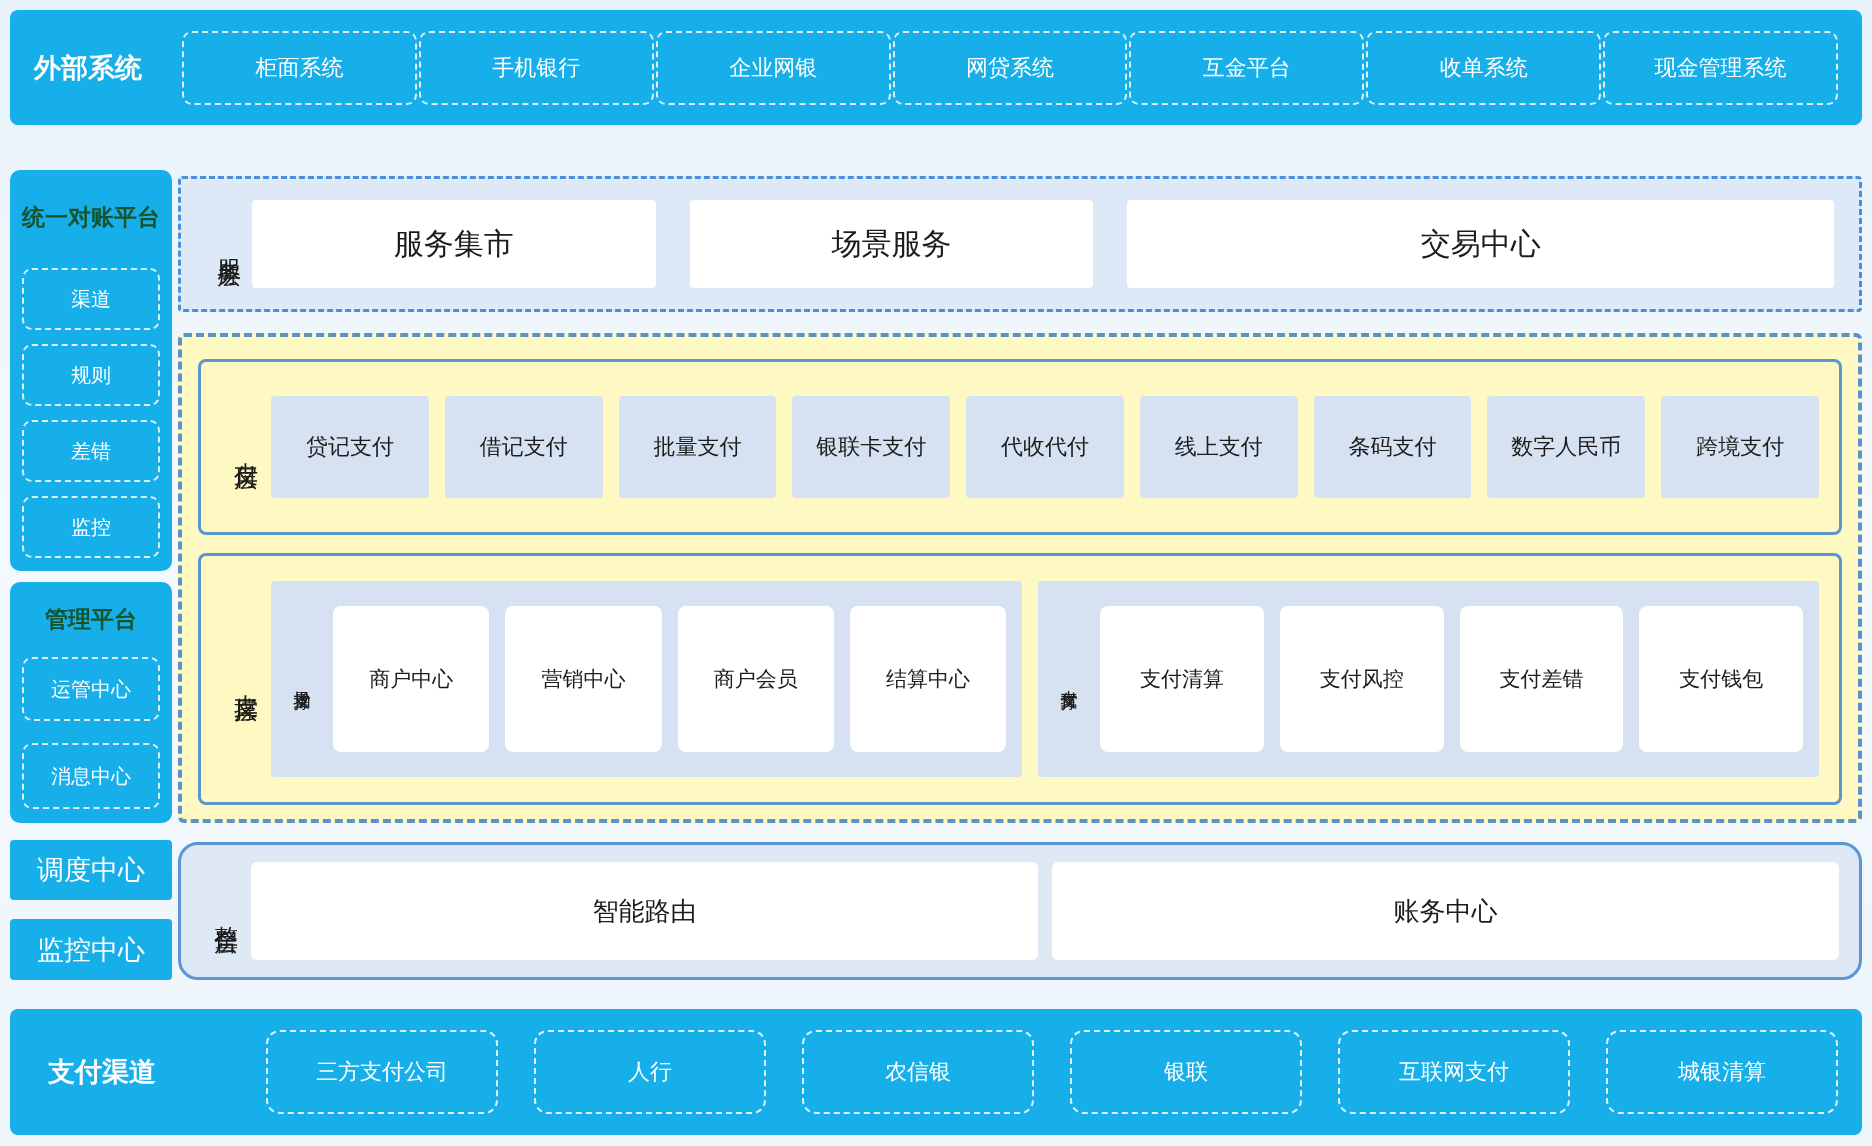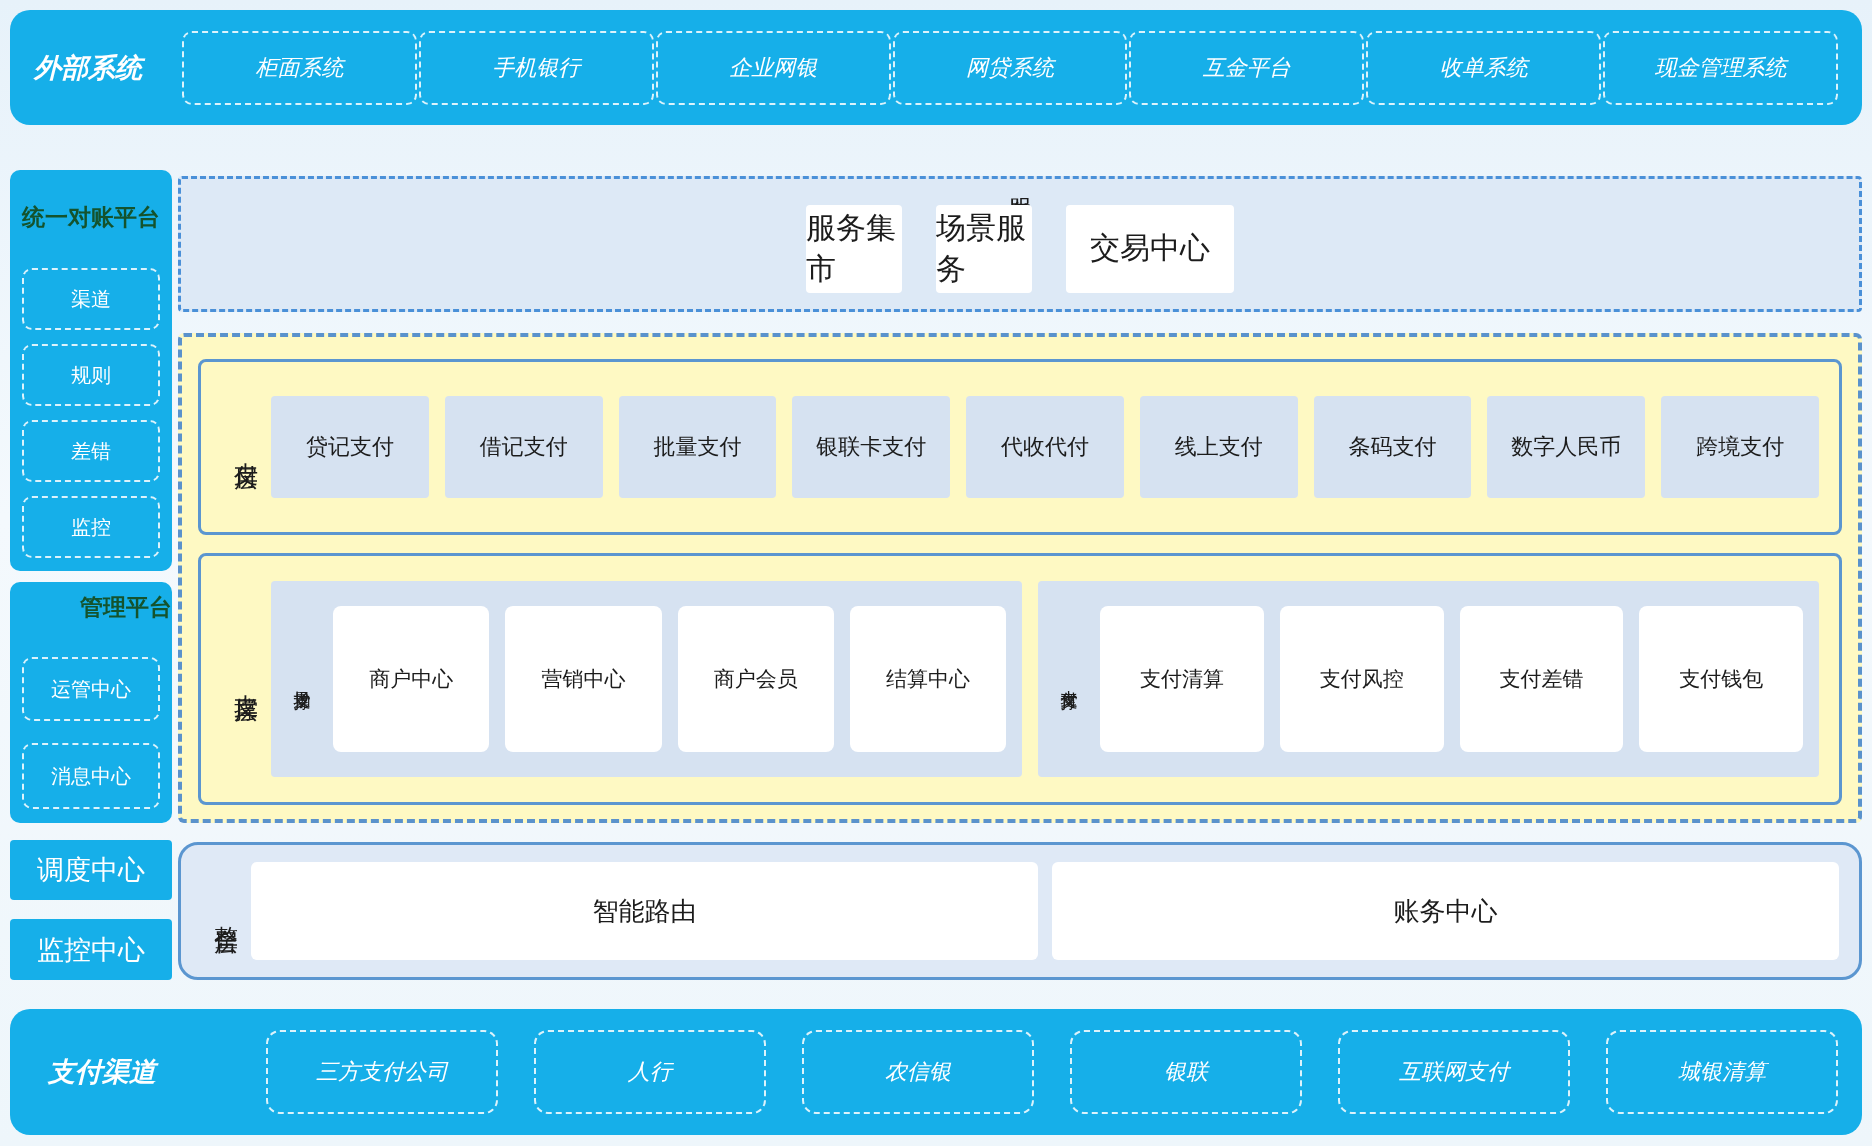--- a/index.html
+++ b/index.html
@@ -4,46 +4,46 @@
 <style>
   html,body{margin:0;padding:0;}
   body{
     width:1872px;height:1146px;position:relative;overflow:hidden;
     background:linear-gradient(180deg,#e7f2fa 0%,#f4f9fd 45%,#eef6fb 100%);
     font-family:"Liberation Sans","DejaVu Sans",sans-serif;
     color:#1c1c1c;
   }
   
   .blue{background:#16afe9;color:#fff;}
-  .bar{position:absolute;left:10px;width:1852px;border-radius:20px;display:flex;align-items:center;padding:16px 24px;box-sizing:border-box;font-style:italic;}
+  .bar{position:absolute;left:10px;width:1852px;border-radius:8px;display:flex;align-items:center;padding:16px 24px;box-sizing:border-box;}
   .top-bar{top:10px;height:115px;}
   .bottom-bar{top:1009px;height:126px;}
   .bar-title{font-size:27px;font-weight:bold;white-space:nowrap;}
   .top-bar .bar-title{width:148px;}
   .bottom-bar .bar-title{width:232px;padding-left:14px;box-sizing:border-box;}
   .bar-items{flex:1;display:flex;align-items:center;height:100%;}
   .top-bar .bar-items{gap:2px;}
   .bottom-bar .bar-items{gap:36px;}
   .wdash{flex:1;border:2px dashed rgba(255,255,255,.85);display:flex;align-items:center;justify-content:center;font-size:22px;color:#fff;}
   .top-bar .wdash{height:70px;border-radius:10px;}
   .bottom-bar .wdash{height:80px;border-radius:14px;}
   
   .lpanel{position:absolute;left:10px;width:162px;border-radius:10px;box-sizing:border-box;}
   .lpanel-title{font-size:23px;font-weight:bold;text-align:center;color:#14532d;white-space:nowrap;}
   .p1{top:170px;height:401px;}
   .p1 .lpanel-title{padding-top:32px;}
   .p2{top:582px;height:241px;}
-  .p2 .lpanel-title{padding-top:10px;text-align:right;}
+  .p2 .lpanel-title{padding-top:22px;}
   .litem{position:absolute;left:12px;width:138px;height:62px;border:2px dashed rgba(255,255,255,.85);border-radius:10px;display:flex;align-items:center;justify-content:center;font-size:20px;color:#fff;box-sizing:border-box;}
   .solo{position:absolute;left:10px;width:162px;border-radius:4px;display:flex;align-items:center;justify-content:center;font-size:27px;color:#fff;}
   .solo1{top:840px;height:60px;}
   .solo2{top:919px;height:61px;}
   
   .layerbox{position:absolute;left:178px;width:1684px;box-sizing:border-box;display:flex;align-items:center;}
-  .service{top:176px;height:136px;background:#dde9f6;border:3px dashed #4a90d8;border-radius:4px;padding:0 25px;flex-direction:column;}
+  .service{top:176px;height:136px;background:#dde9f6;border:3px dashed #4a90d8;border-radius:4px;padding:0 25px;}
   .bigdash{position:absolute;left:178px;top:333px;width:1684px;height:490px;background:#fef9c3;border:4px dashed #5a92cc;border-radius:6px;box-sizing:border-box;}
   .innerbox{position:absolute;left:16px;right:16px;border:3px solid #5b96d0;border-radius:8px;display:flex;align-items:center;padding:0 20px;box-sizing:border-box;}
   .paybox{top:22px;height:176px;}
   .supbox{top:216px;height:252px;}
   .integration{top:842px;height:138px;background:#dfe9f6;border:3px solid #5b96d0;border-radius:20px;padding:0 20px;}
   .vlabel{writing-mode:vertical-rl;text-orientation:upright;font-size:24px;letter-spacing:3px;color:#1c1c1c;width:50px;text-align:center;display:flex;align-items:center;justify-content:center;}
   .service .vlabel{width:46px;}
   .rowflex{flex:1;display:flex;align-items:center;}
   .service .rowflex{gap:34px;}
   .svc-box{height:88px;background:#fff;border-radius:4px;display:flex;align-items:center;justify-content:center;font-size:30px;}

